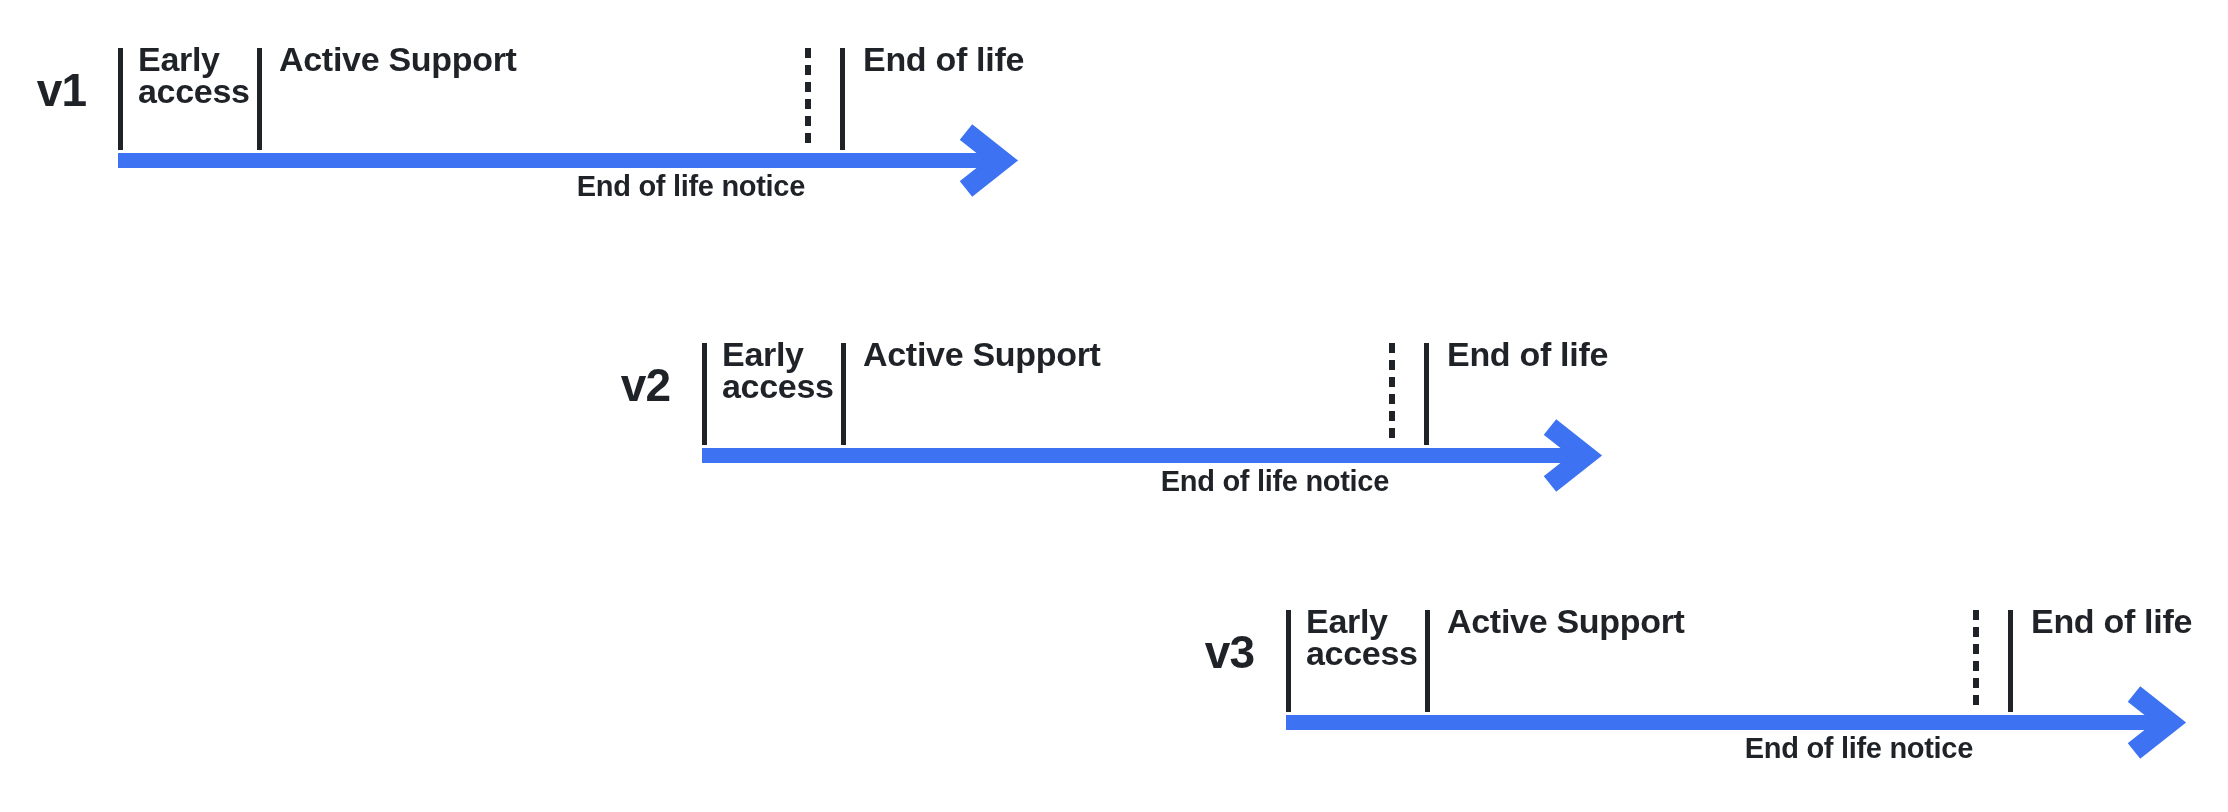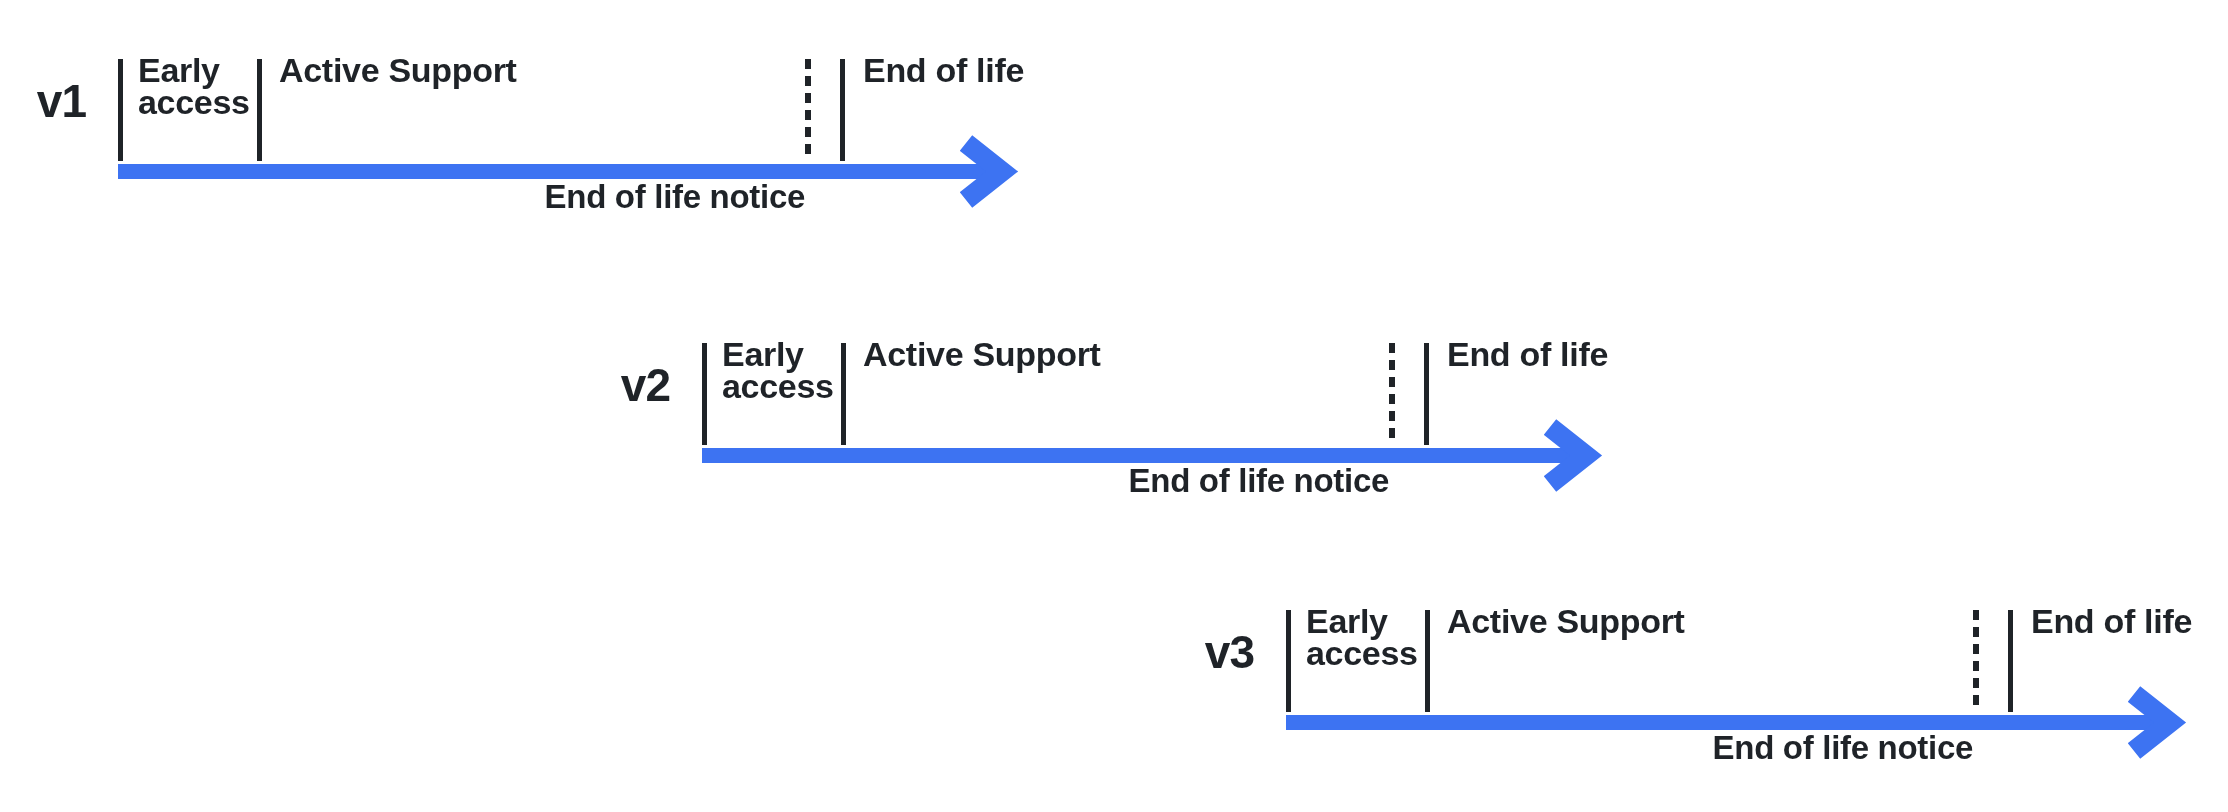--- a/index.html
+++ b/index.html
@@ -18,21 +18,21 @@
     background: #ffffff;
     overflow: hidden;
     font-family: "Liberation Sans", sans-serif;
     color: var(--ink);
   }
   .module {
     position: absolute;
     width: 1000px;
     height: 170px;
   }
-  .m1 { left: 118px;  top: 48px; margin-top: 11px;  }
+  .m1 { left: 118px;  top: 48px;  }
   .m2 { left: 702px;  top: 343px; }
   .m3 { left: 1286px; top: 610px; }
 
   .vlabel {
     position: absolute;
     left: -150px;
     top: 18px;
     width: 118px;
     text-align: right;
     font-size: 46px;
@@ -96,21 +96,21 @@
     stroke-width: 20;
     stroke-linejoin: miter;
     stroke-linecap: butt;
   }
   .notice {
     position: absolute;
     left: 350px;
     top: 122px;
     width: 337px;
     text-align: right;
-    font-size: 33px;
+    font-size: 29px;
     font-weight: 700;
     line-height: 32px;
     letter-spacing: -0.3px;
     white-space: nowrap;
   }
 </style>
 </head>
 <body>
 
 <div class="canvas">

